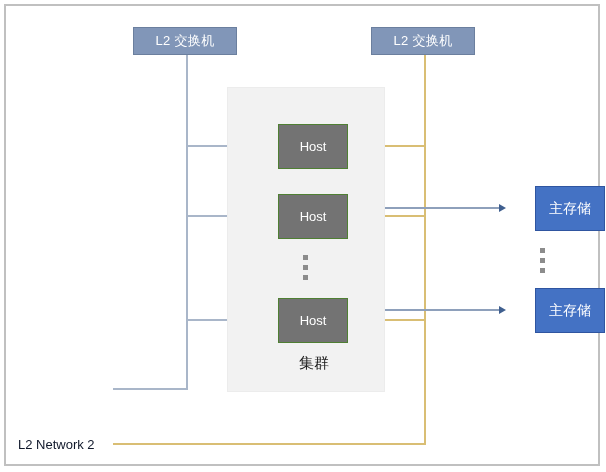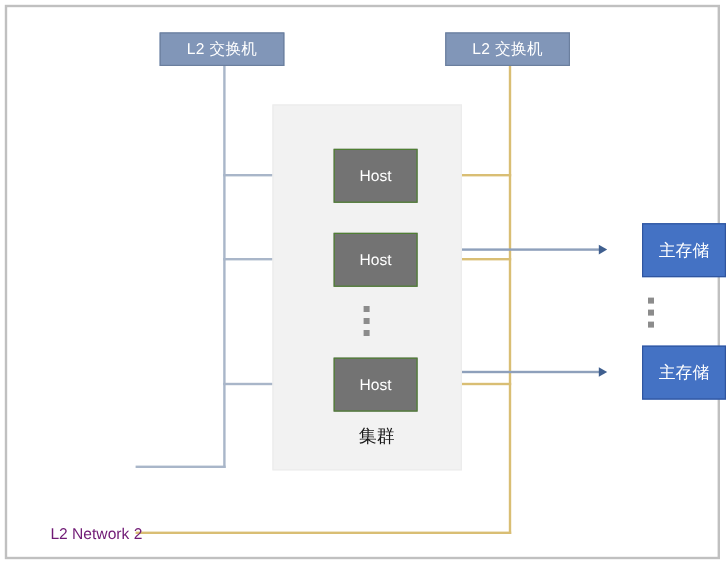--- a/index.html
+++ b/index.html
@@ -147,21 +147,21 @@
     border-left: 7px solid #3f5f8f;
   }
 
   
   .net-label {
     position: absolute;
     font-size: 13px;
     white-space: nowrap;
   }
   #net1-label { left: 18px; top: 383px; color: #5a6b80; }
-  #net2-label { left: 18px; top: 437px; color: #701a75; margin-left: 24px; }
+  #net2-label { left: 18px; top: 437px; color: #0f172a; }
 </style>
 </head>
 <body>
 
 <div id="canvas">
   <div id="frame"></div>
 
   <div class="line-v blue-line" style="left:186px; top:55px; height:335px;"></div>
 
   <div class="line-h blue-line" style="left:113px; top:388px; width:75px;"></div>

